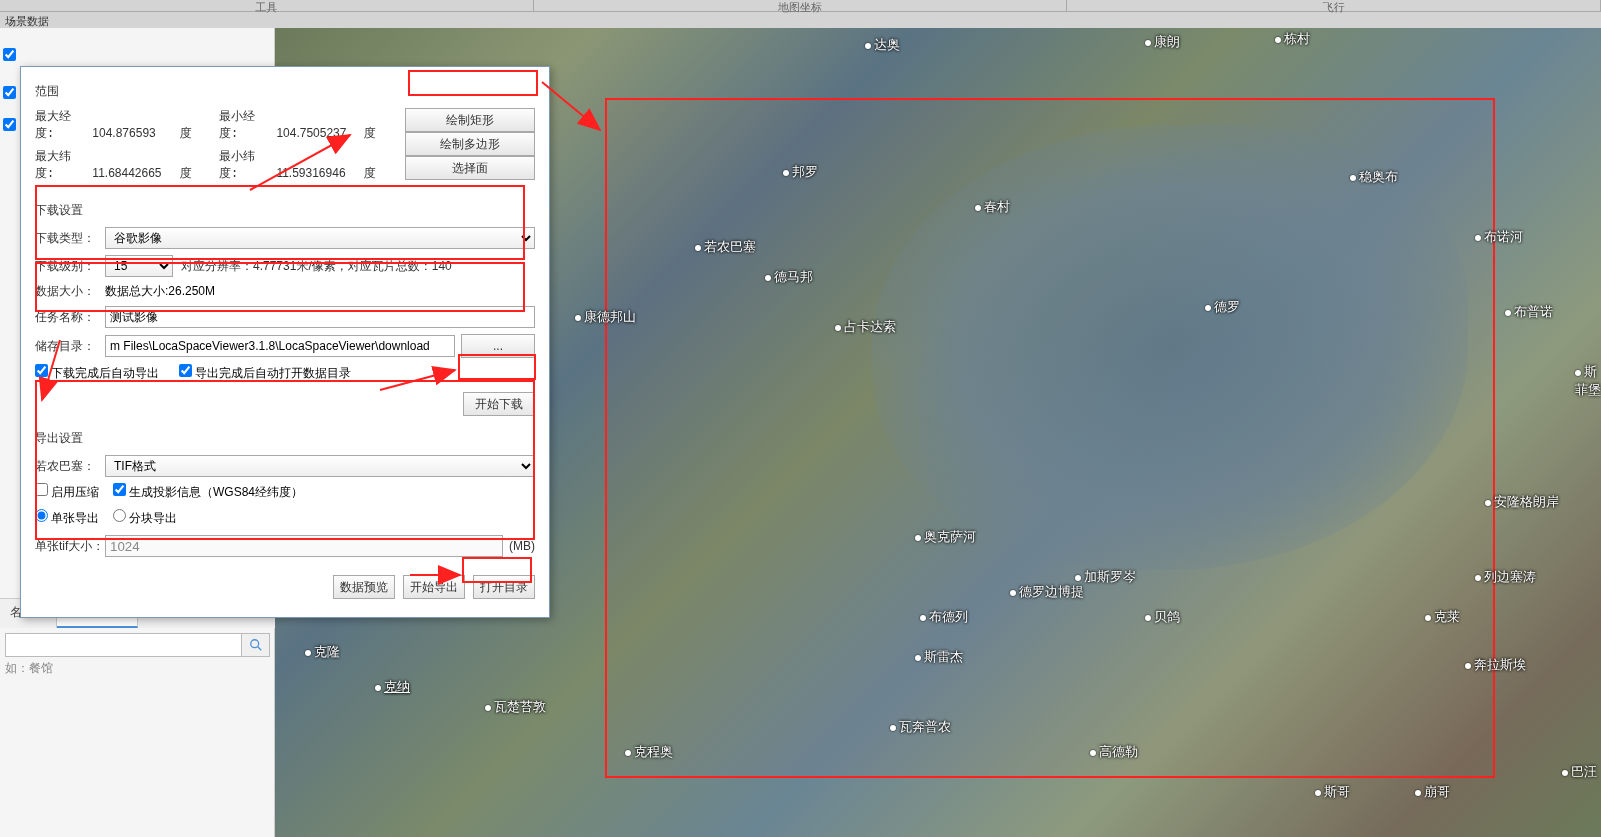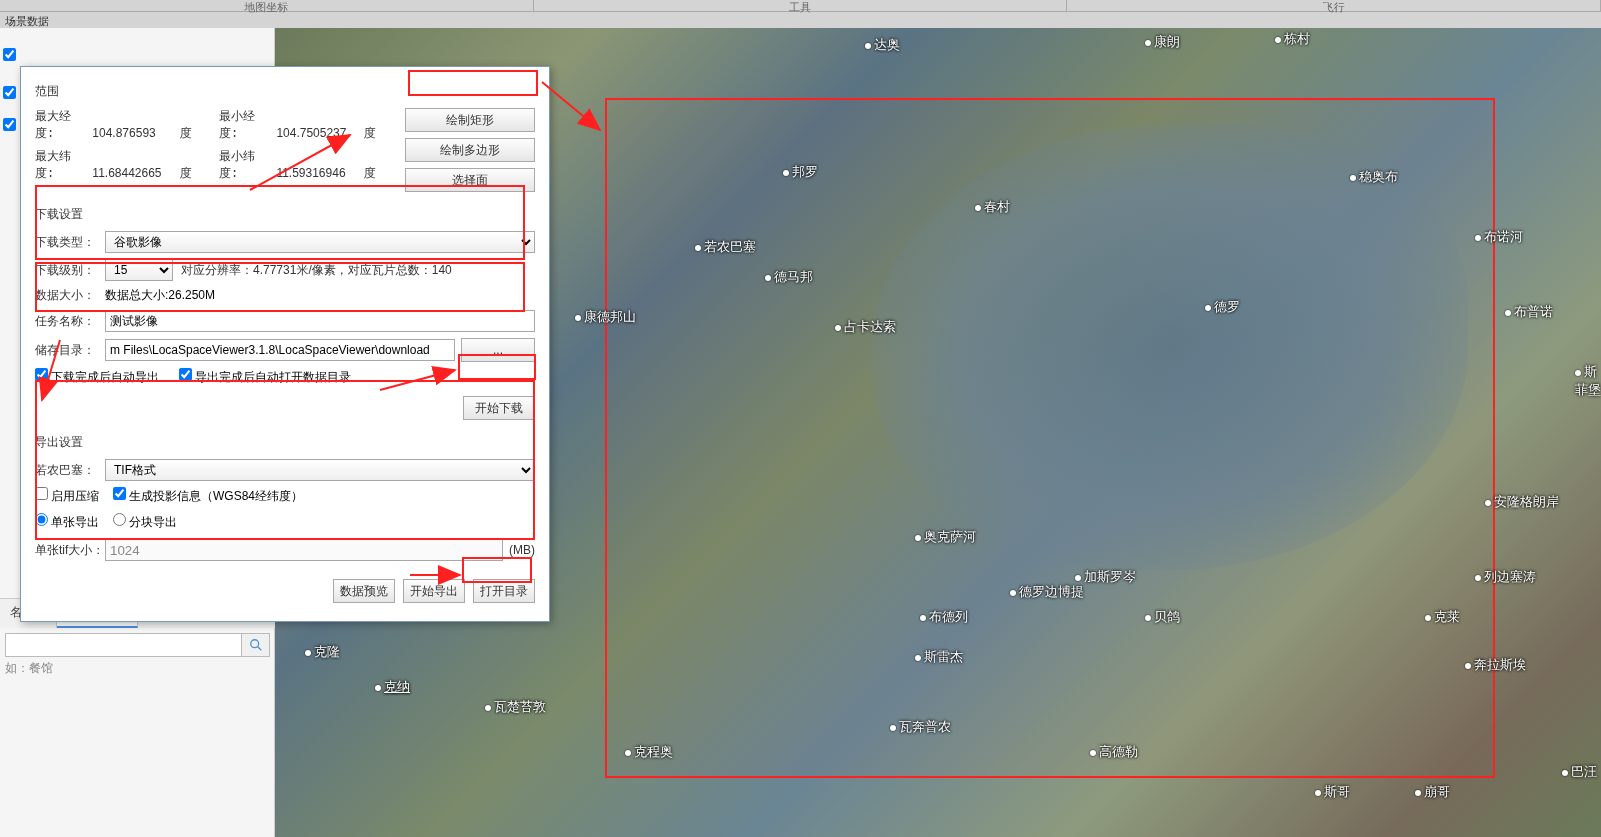--- a/index.html
+++ b/index.html
@@ -24,21 +24,21 @@
 .hint-row { position: absolute; left: 5px; top: 632px; color: #888; font-size: 12px; }
 
 .dialog { position: absolute; left: 20px; top: 38px; width: 530px; background: #fff; border: 1px solid #7a9ab5; box-shadow: 2px 2px 8px rgba(0,0,0,0.3); }
 .dlg-title { height: 26px; background: linear-gradient(#f4f8fc, #dde8f2); border-bottom: 1px solid #accde8; display: flex; align-items: center; padding: 0 6px; }
 .dlg-title-txt { flex: 1; font-size: 12px; color: #333; }
 .dlg-close { width: 18px; height: 16px; border: 1px solid #9ab; background: linear-gradient(#fff,#dde8f2); display: flex; align-items: center; justify-content: center; font-size: 12px; cursor: pointer; color: #556; }
 .dlg-body { padding: 10px 14px; }
 .group-label { font-size: 12px; color: #333; margin: 6px 0 8px 0; }
 .range-grid { display: flex; justify-content: space-between; }
 .range-left { flex: 1; }
-.range-buttons { width: 130px; display: flex; flex-direction: column; gap: 6px; }
+.range-buttons { width: 130px; display: flex; flex-direction: column; }
 .range-row { margin-bottom: 6px; font-size: 12px; color: #333; }
 .range-row span.lbl { display: inline-block; width: 54px; font-family: Liberation Mono, monospace; }
 .range-row span.val { display: inline-block; width: 80px; }
 .range-row span.unit { margin-left: 4px; }
 .btn { height: 24px; border: 1px solid #a8a8a8; background: linear-gradient(#fdfdfd,#e6e6e6); font-size: 12px; cursor: pointer; color: #333; display: flex; align-items: center; justify-content: center; }
 .form-row { display: flex; align-items: center; margin-bottom: 6px; }
 .form-lbl { width: 70px; font-size: 12px; color: #333; }
 .sel { height: 22px; border: 1px solid #a8a8a8; background: linear-gradient(#fff,#eee); font-size: 12px; padding: 0 4px; }
 .sel-wide { flex: 1; }
 .sel-narrow { width: 68px; }
@@ -62,22 +62,22 @@
 
 
 .ann { position: absolute; border: 2px solid #ff2020; pointer-events: none; }
 
 .arrow-svg { position: absolute; pointer-events: none; }
 </style>
 </head>
 <body>
 
 <div class="topbar">
+  <div class="topbar-item">工具</div>
   <div class="topbar-item">地图坐标</div>
-  <div class="topbar-item">工具</div>
   <div class="topbar-item">飞行</div>
 </div>
 <div class="scene-label">场景数据</div>
 
 <div class="main-area">
 
   <div class="map-view">
     <div class="map-water"></div>
     <div class="map-sel"></div>
     <div id="map-labels">

